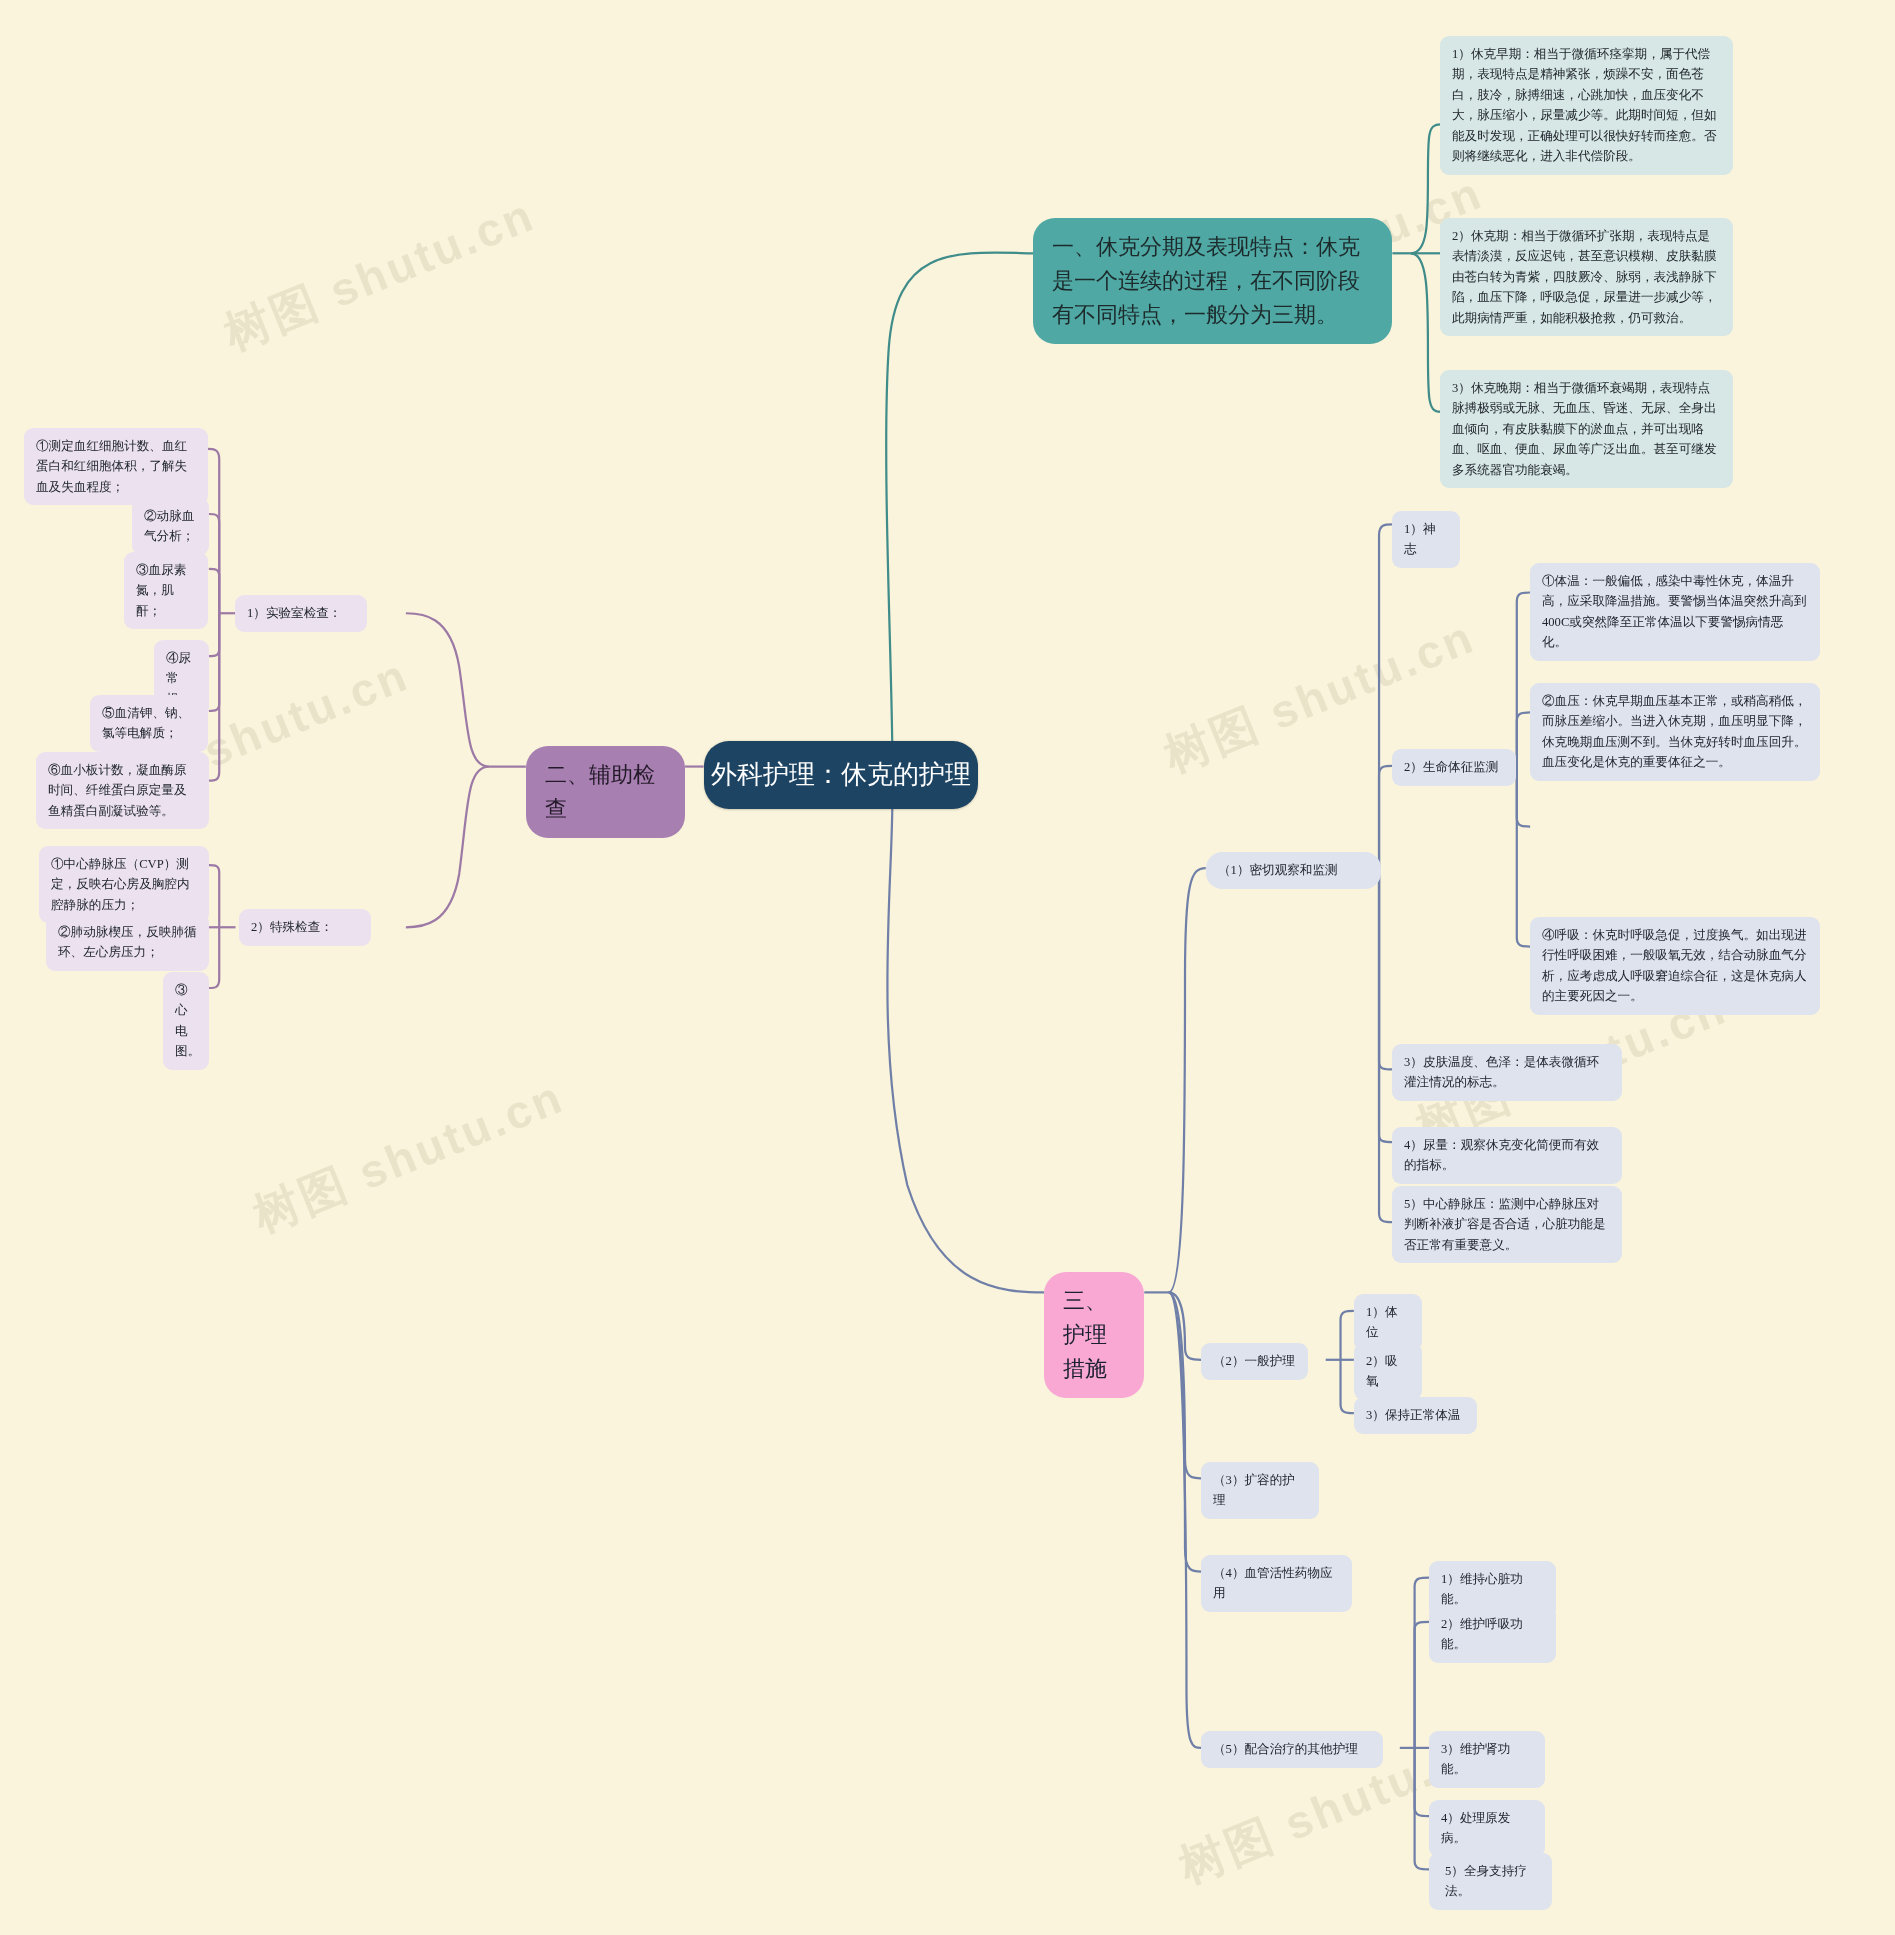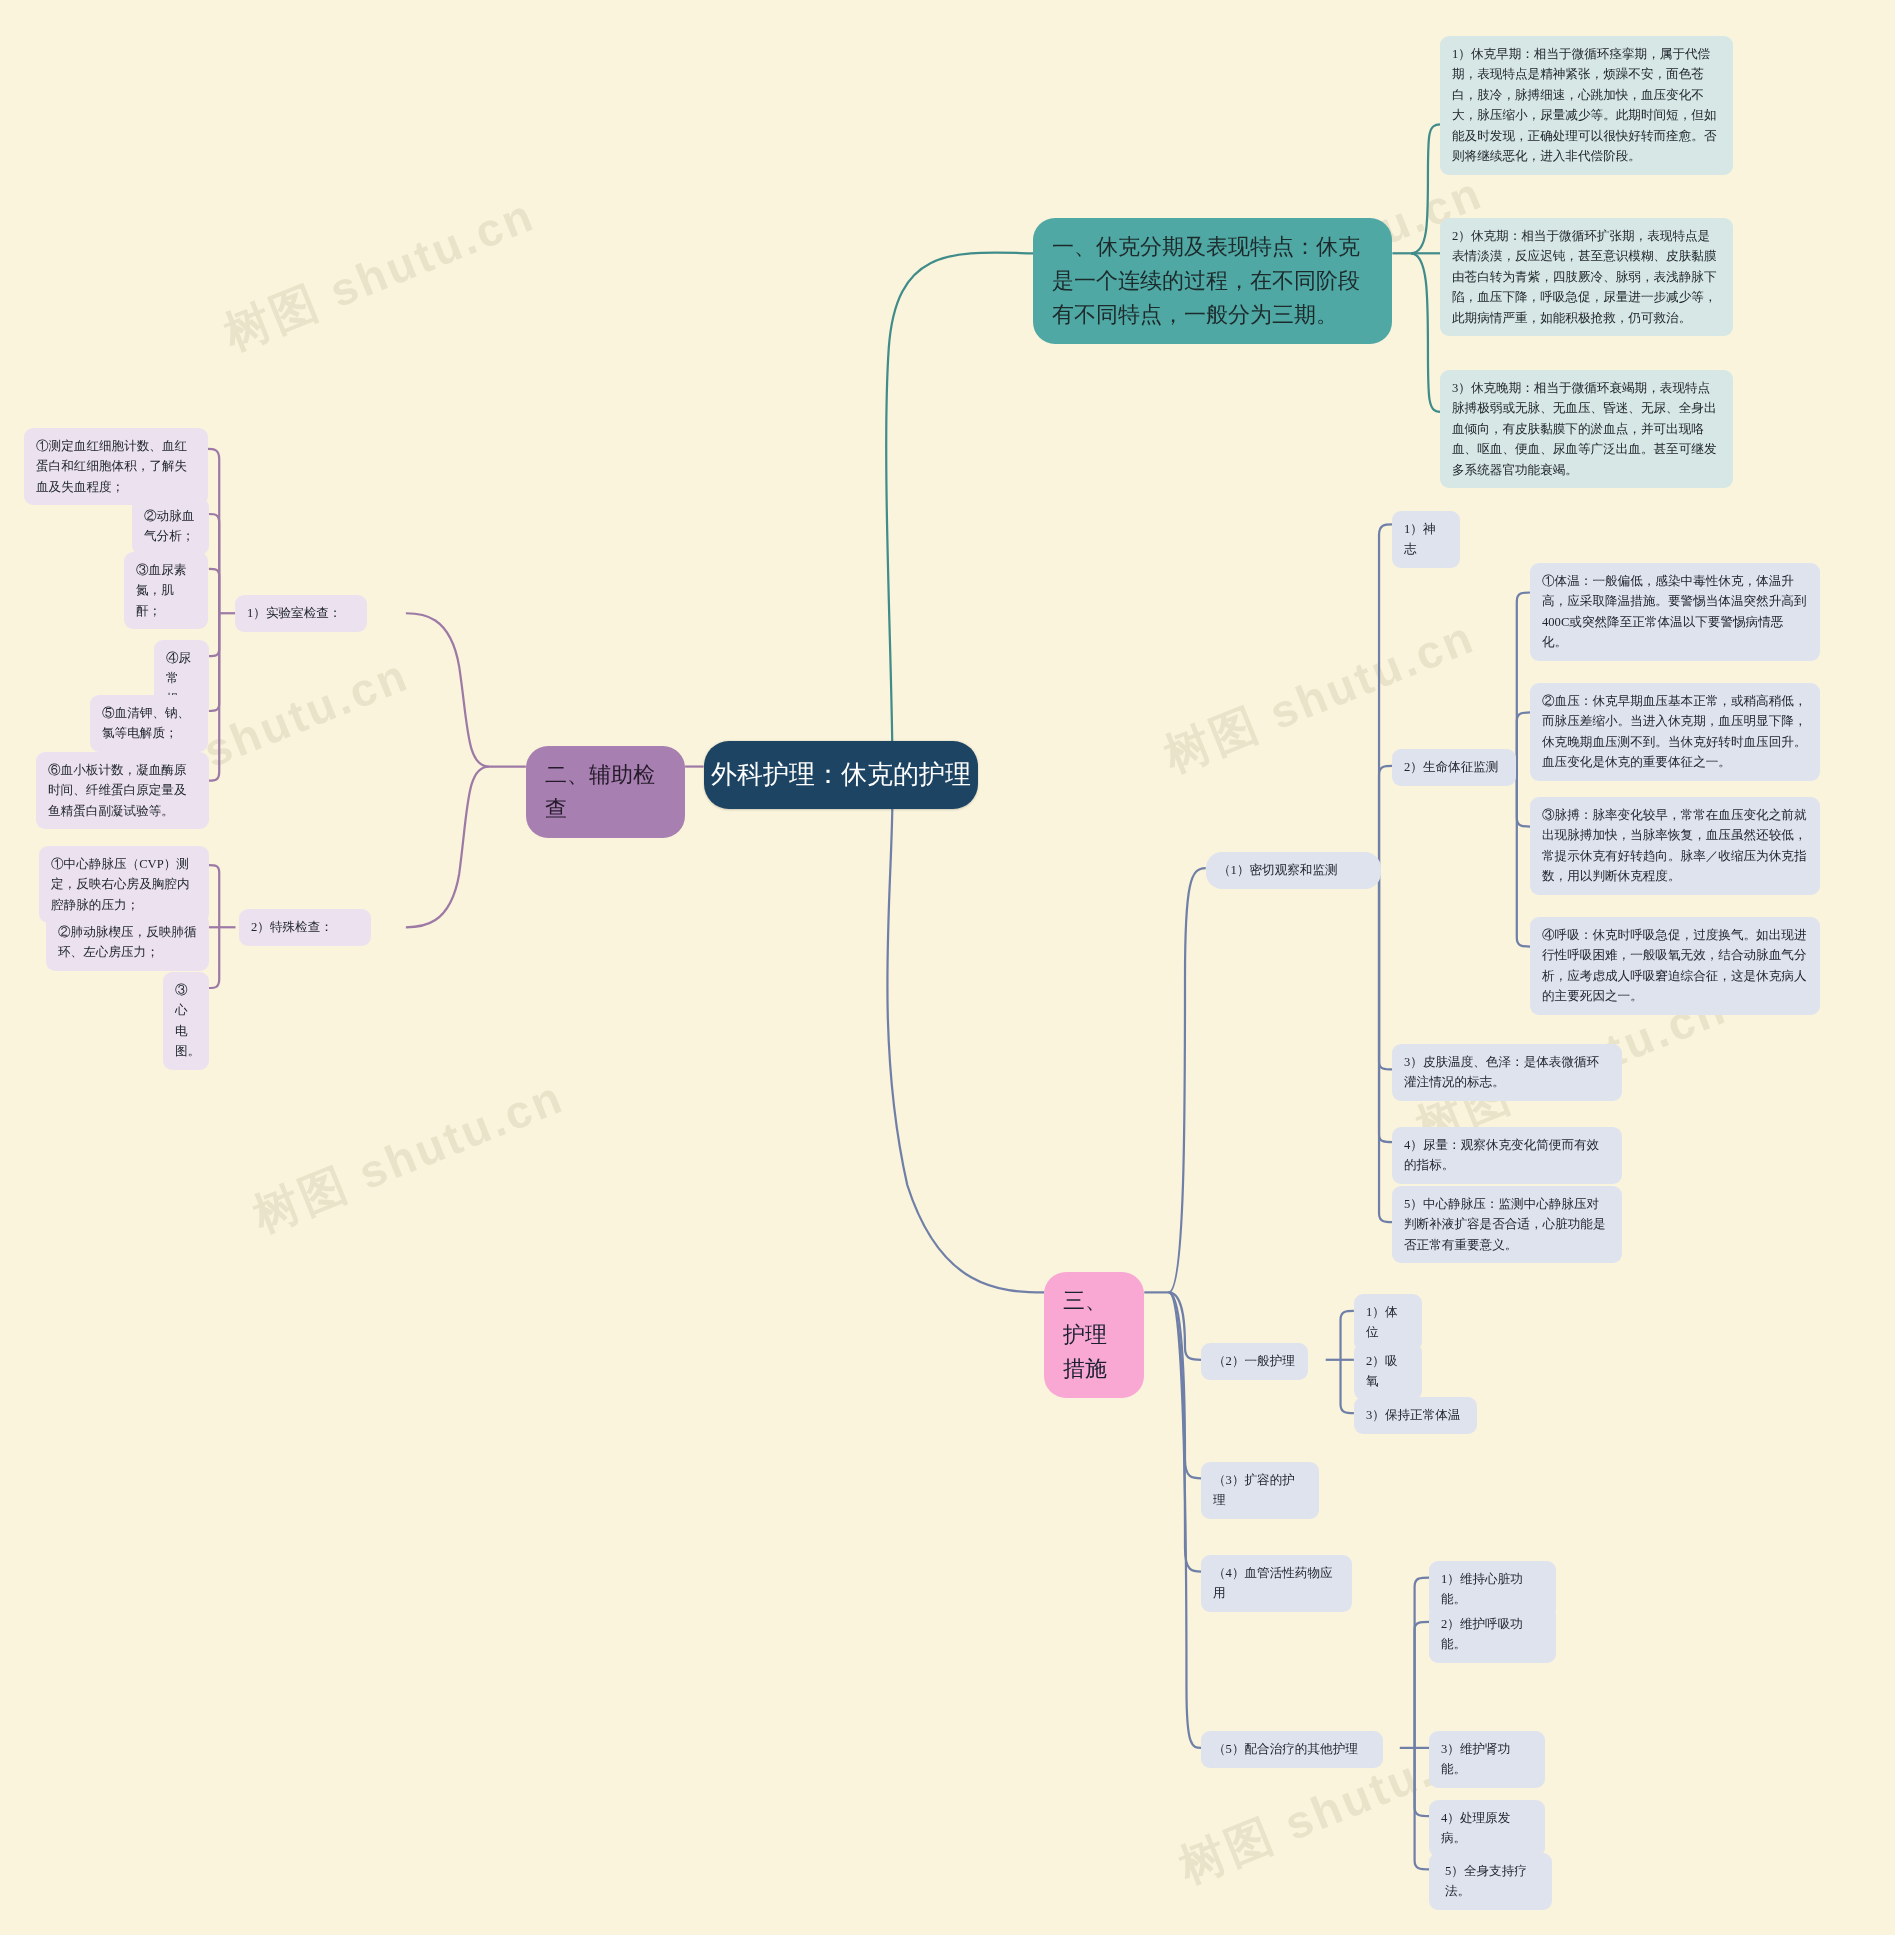--- a/index.html
+++ b/index.html
@@ -146,21 +146,20 @@
   <div class="node leaf bluebox" style="left:1201px;top:1731px;width:182px;">（5）配合治疗的其他护理</div>
 
   <div class="node leaf bluebox" style="left:1392px;top:511px;width:68px;">1）神志</div>
   <div class="node leaf bluebox" style="left:1392px;top:749px;width:124px;">2）生命体征监测</div>
   <div class="node leaf bluebox" style="left:1392px;top:1044px;width:230px;">3）皮肤温度、色泽：是体表微循环灌注情况的标志。</div>
   <div class="node leaf bluebox" style="left:1392px;top:1127px;width:230px;">4）尿量：观察休克变化简便而有效的指标。</div>
   <div class="node leaf bluebox" style="left:1392px;top:1186px;width:230px;">5）中心静脉压：监测中心静脉压对判断补液扩容是否合适，心脏功能是否正常有重要意义。</div>
 
   <div class="node leaf bluebox" style="left:1530px;top:563px;width:290px;">①体温：一般偏低，感染中毒性休克，体温升高，应采取降温措施。要警惕当体温突然升高到400C或突然降至正常体温以下要警惕病情恶化。</div>
   <div class="node leaf bluebox" style="left:1530px;top:683px;width:290px;">②血压：休克早期血压基本正常，或稍高稍低，而脉压差缩小。当进入休克期，血压明显下降，休克晚期血压测不到。当休克好转时血压回升。血压变化是休克的重要体征之一。</div>
-  <div class="node leaf bluebox" style="left:1530px;top:797px;width:290px;">③脉搏：脉率变化较早，常常在血压变化之前就出现脉搏加快，当脉率恢复，血压虽然还较低，常提示休克有好转趋向。脉率／收缩压为休克指数，用以判断休克程度。</div>
   <div class="node leaf bluebox" style="left:1530px;top:917px;width:290px;">④呼吸：休克时呼吸急促，过度换气。如出现进行性呼吸困难，一般吸氧无效，结合动脉血气分析，应考虑成人呼吸窘迫综合征，这是休克病人的主要死因之一。</div>
 
   <div class="node leaf bluebox" style="left:1354px;top:1294px;width:68px;">1）体位</div>
   <div class="node leaf bluebox" style="left:1354px;top:1343px;width:68px;">2）吸氧</div>
   <div class="node leaf bluebox" style="left:1354px;top:1397px;width:123px;">3）保持正常体温</div>
 
   <div class="node leaf bluebox" style="left:1429px;top:1561px;width:127px;">1）维持心脏功能。</div>
   <div class="node leaf bluebox" style="left:1429px;top:1606px;width:127px;">2）维护呼吸功能。</div>
   <div class="node leaf bluebox" style="left:1429px;top:1731px;width:116px;">3）维护肾功能。</div>
   <div class="node leaf bluebox" style="left:1429px;top:1800px;width:116px;">4）处理原发病。</div>

